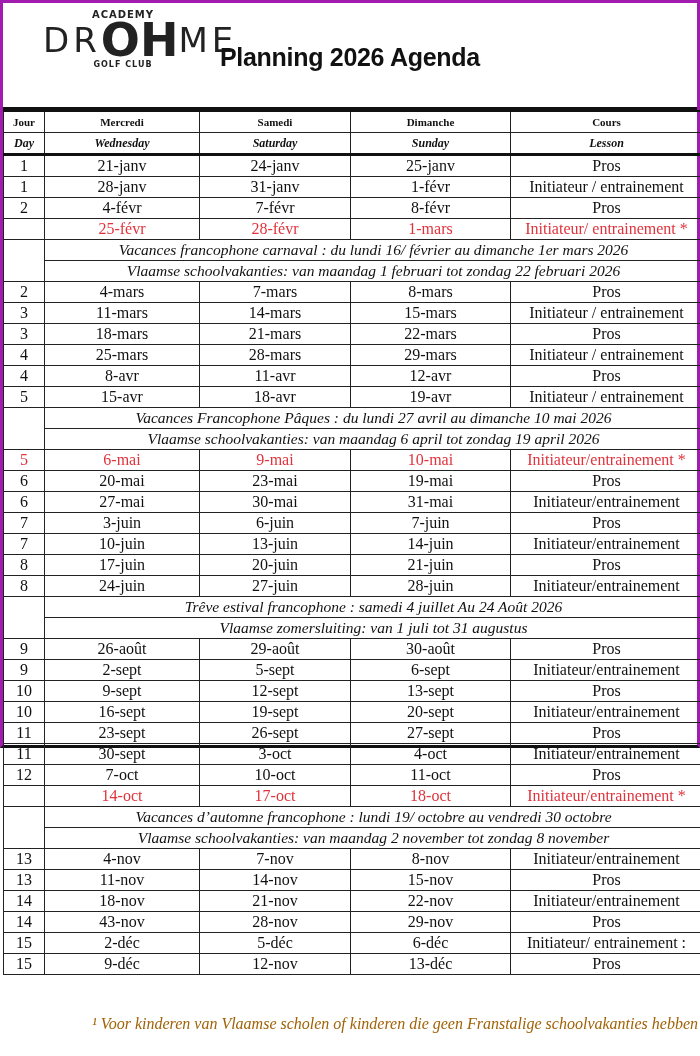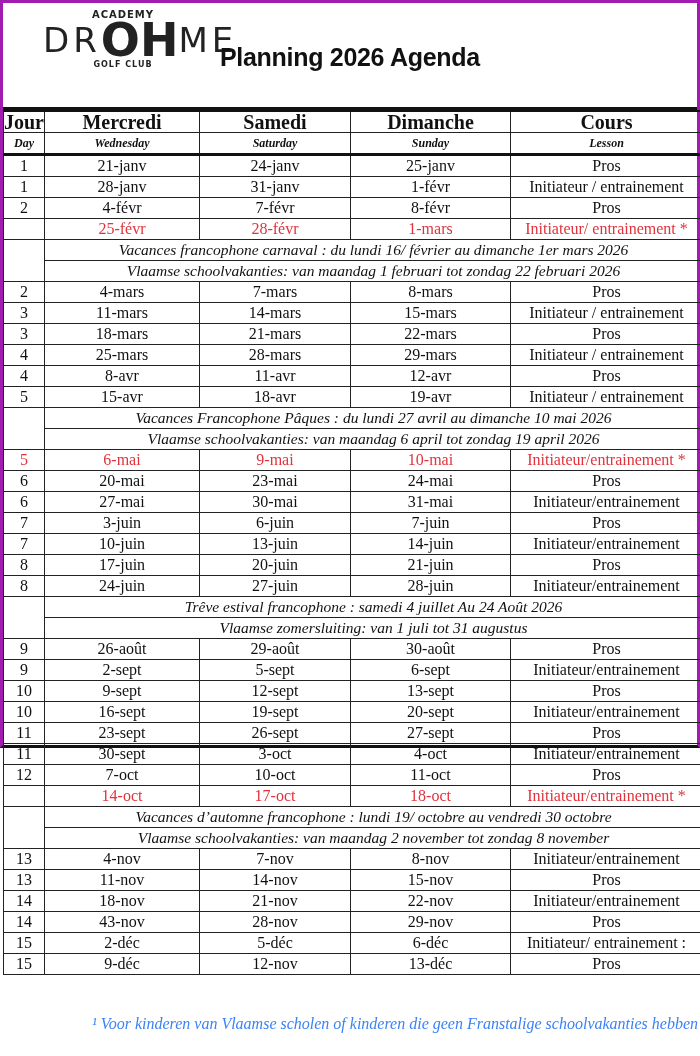--- a/index.html
+++ b/index.html
@@ -12,26 +12,26 @@
   .logo .brand .big { font-size: 46px; font-weight: bold; letter-spacing: 0; vertical-align: -4px; }
   .logo .golf { font-size: 8px; letter-spacing: 1px; font-weight: bold; }
   .title { position: absolute; left: 217px; top: 40px; font-family: "Liberation Sans", sans-serif; font-size: 25px; font-weight: bold; letter-spacing: -0.3px; }
   table { border-collapse: collapse; width: 694px; table-layout: fixed; }
   td { border: 1px solid #222; text-align: center; font-size: 16px; height: 20px; padding: 0; line-height: 20px; white-space: nowrap; overflow: hidden; }
   td.c0 { width: 40px; }
   td.c1 { width: 154px; }
   td.c2 { width: 150px; }
   td.c3 { width: 159px; margin-left: 32px; }
   td.c4 { width: 191px; }
-  tr.h1 td { font-weight: bold; font-size: 20px; border-top: 2px solid #111; }
+  tr.h1 td { font-weight: bold; font-size: 11px; border-top: 2px solid #111; }
   tr.h2 td { font-weight: bold; font-style: italic; font-size: 12px; border-bottom: 3px solid #111; }
   tr.red td { color: #e0333c; }
   td.note { font-style: italic; font-size: 15.5px; }
   td.blank { }
-  .footer { position: absolute; left: 0; top: 1013px; width: 700px; text-align: center; color: #3b82f6; font-style: italic; font-size: 16px; line-height: 21px; }
+  .footer { position: absolute; left: 0; top: 1013px; width: 700px; text-align: center; color: #a16207; font-style: italic; font-size: 16px; line-height: 21px; }
   .footer .l1 { text-align: right; padding-right: 2px; }
 </style>
 </head>
 <body>
 
 <div class="frame">
   <div class="header">
     <div class="logo">
       <div class="academy">ACADEMY</div>
       <div class="brand"><span>DR</span><span class="big">OH</span><span>ME</span></div>
@@ -144,21 +144,21 @@
           <td class="c0">5</td>
           <td class="c1">6-mai</td>
           <td class="c2">9-mai</td>
           <td class="c3">10-mai</td>
           <td class="c4">Initiateur/entrainement *</td>
         </tr>
         <tr>
           <td class="c0">6</td>
           <td class="c1">20-mai</td>
           <td class="c2">23-mai</td>
-          <td class="c3">24-mai</td>
+          <td class="c3">19-mai</td>
           <td class="c4">Pros</td>
         </tr>
         <tr>
           <td class="c0">6</td>
           <td class="c1">27-mai</td>
           <td class="c2">30-mai</td>
           <td class="c3">31-mai</td>
           <td class="c4">Initiateur/entrainement</td>
         </tr>
         <tr>

